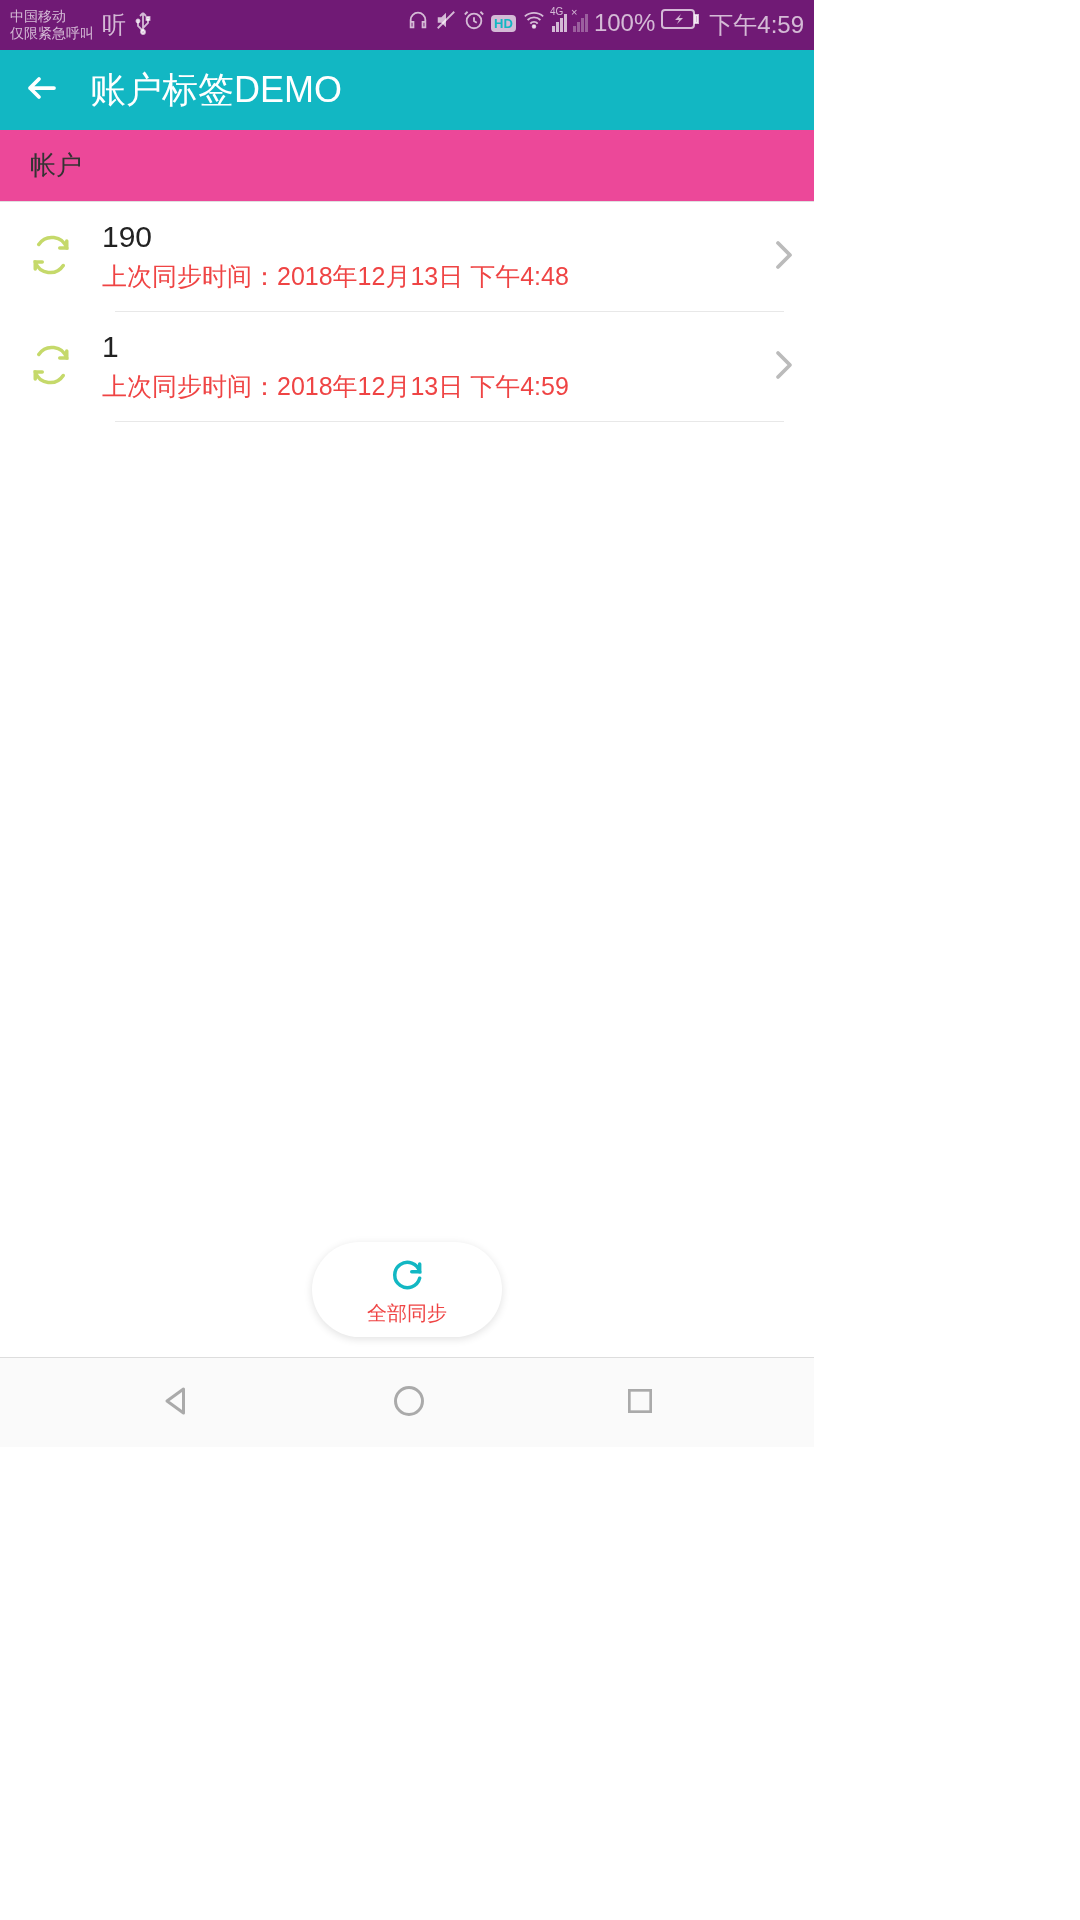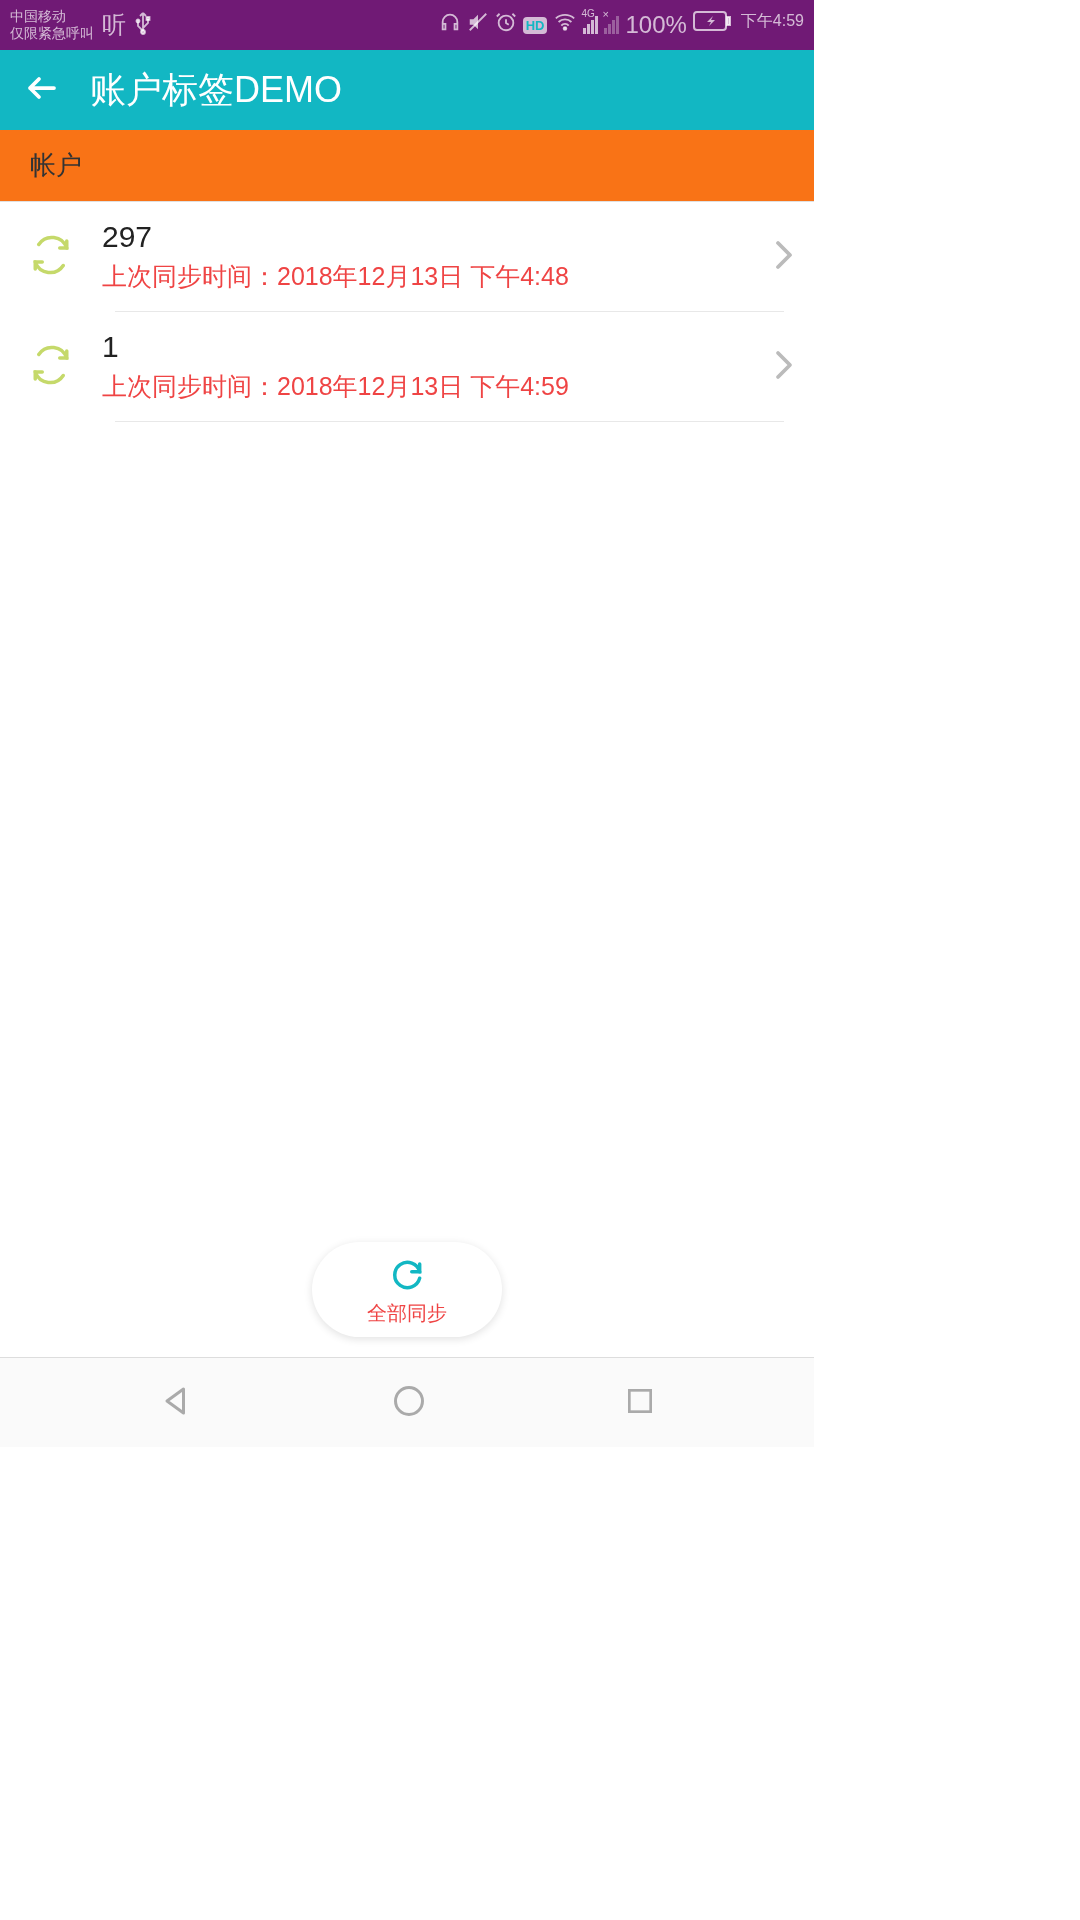--- a/index.html
+++ b/index.html
@@ -18,34 +18,34 @@
       align-items: center;
       justify-content: space-between;
       padding: 0 10px;
       color: rgba(255,255,255,0.7);
       font-size: 16px;
     }
     .status-left { display: flex; align-items: center; gap: 8px; }
     .status-left-text { display: flex; flex-direction: column; font-size: 14px; line-height: 1.2; }
     .status-right { display: flex; align-items: flex-start; gap: 6px; font-size: 22px; }
     .status-icons { display: flex; align-items: center; gap: 6px; }
-    .status-time { font-size: 16px; margin-left: 4px; }
+    .status-time { font-size: 24px; margin-left: 4px; }
     .status-battery { font-size: 24px; }
     .app-bar {
       height: 80px;
       background: #12b7c3;
       display: flex;
       align-items: center;
       padding: 0 24px;
       gap: 30px;
     }
     .back-arrow { color: #fff; }
     .app-title { color: #fff; font-size: 36px; font-weight: 400; }
     .section-header {
-      background: #f97316;
+      background: #ec4899;
       padding: 18px 30px;
       font-size: 26px;
       color: #333;
       border-bottom: 1px solid #e0e0e0;
     }
     .list { background: #fff; }
     .list-item {
       display: flex;
       align-items: center;
       padding: 18px 20px 18px 30px;
@@ -190,21 +190,21 @@
 
 <div class="list">
   <div class="list-item">
     <span class="sync-icon">
       <svg width="42" height="42" viewBox="0 0 24 24" fill="none" stroke="#c5d96a" stroke-width="2" stroke-linecap="round">
           <path d="M21 8 A9 9 0 0 0 5 6 M3 16 A9 9 0 0 0 19 18"></path>
           <path d="M21 4 L21 8 L17 8 M3 20 L3 16 L7 16"></path>
         </svg>
     </span>
     <div class="item-content">
-      <div class="item-title">297</div>
+      <div class="item-title">190</div>
       <div class="item-subtitle">上次同步时间：2018年12月13日 下午4:48</div>
     </div>
     <span class="chevron">
       <svg width="20" height="30" viewBox="0 0 12 20" fill="none" stroke="#bbb" stroke-width="2.5" stroke-linecap="round" stroke-linejoin="round">
           <path d="M2 2 L10 10 L2 18"></path>
         </svg>
     </span>
   </div>
   <div class="list-divider"></div>
   <div class="list-item">

